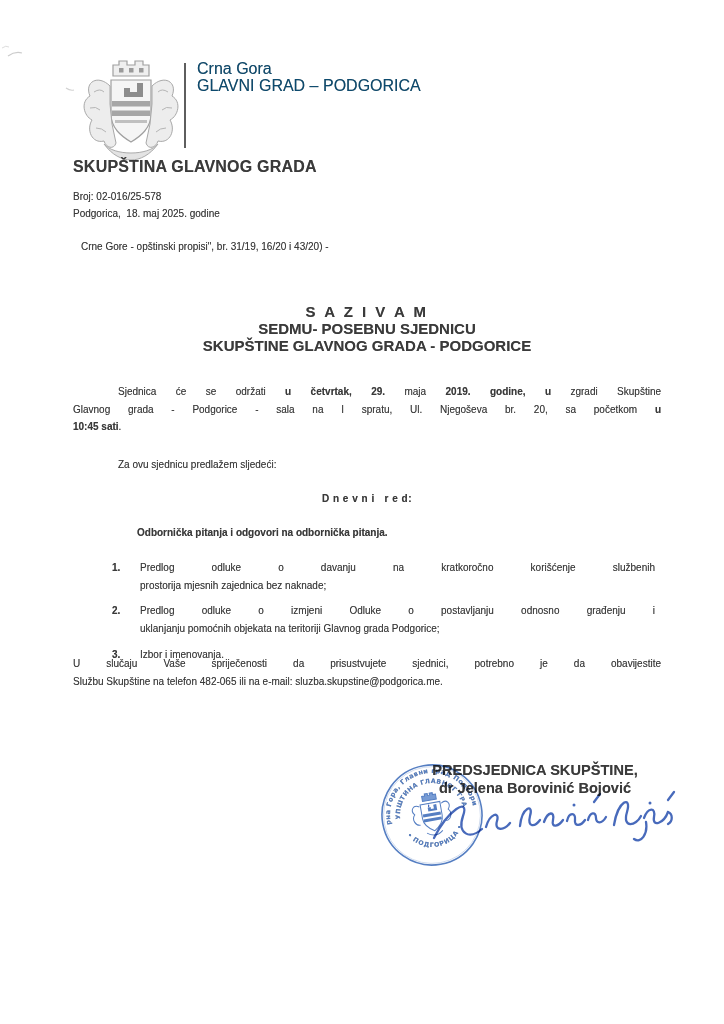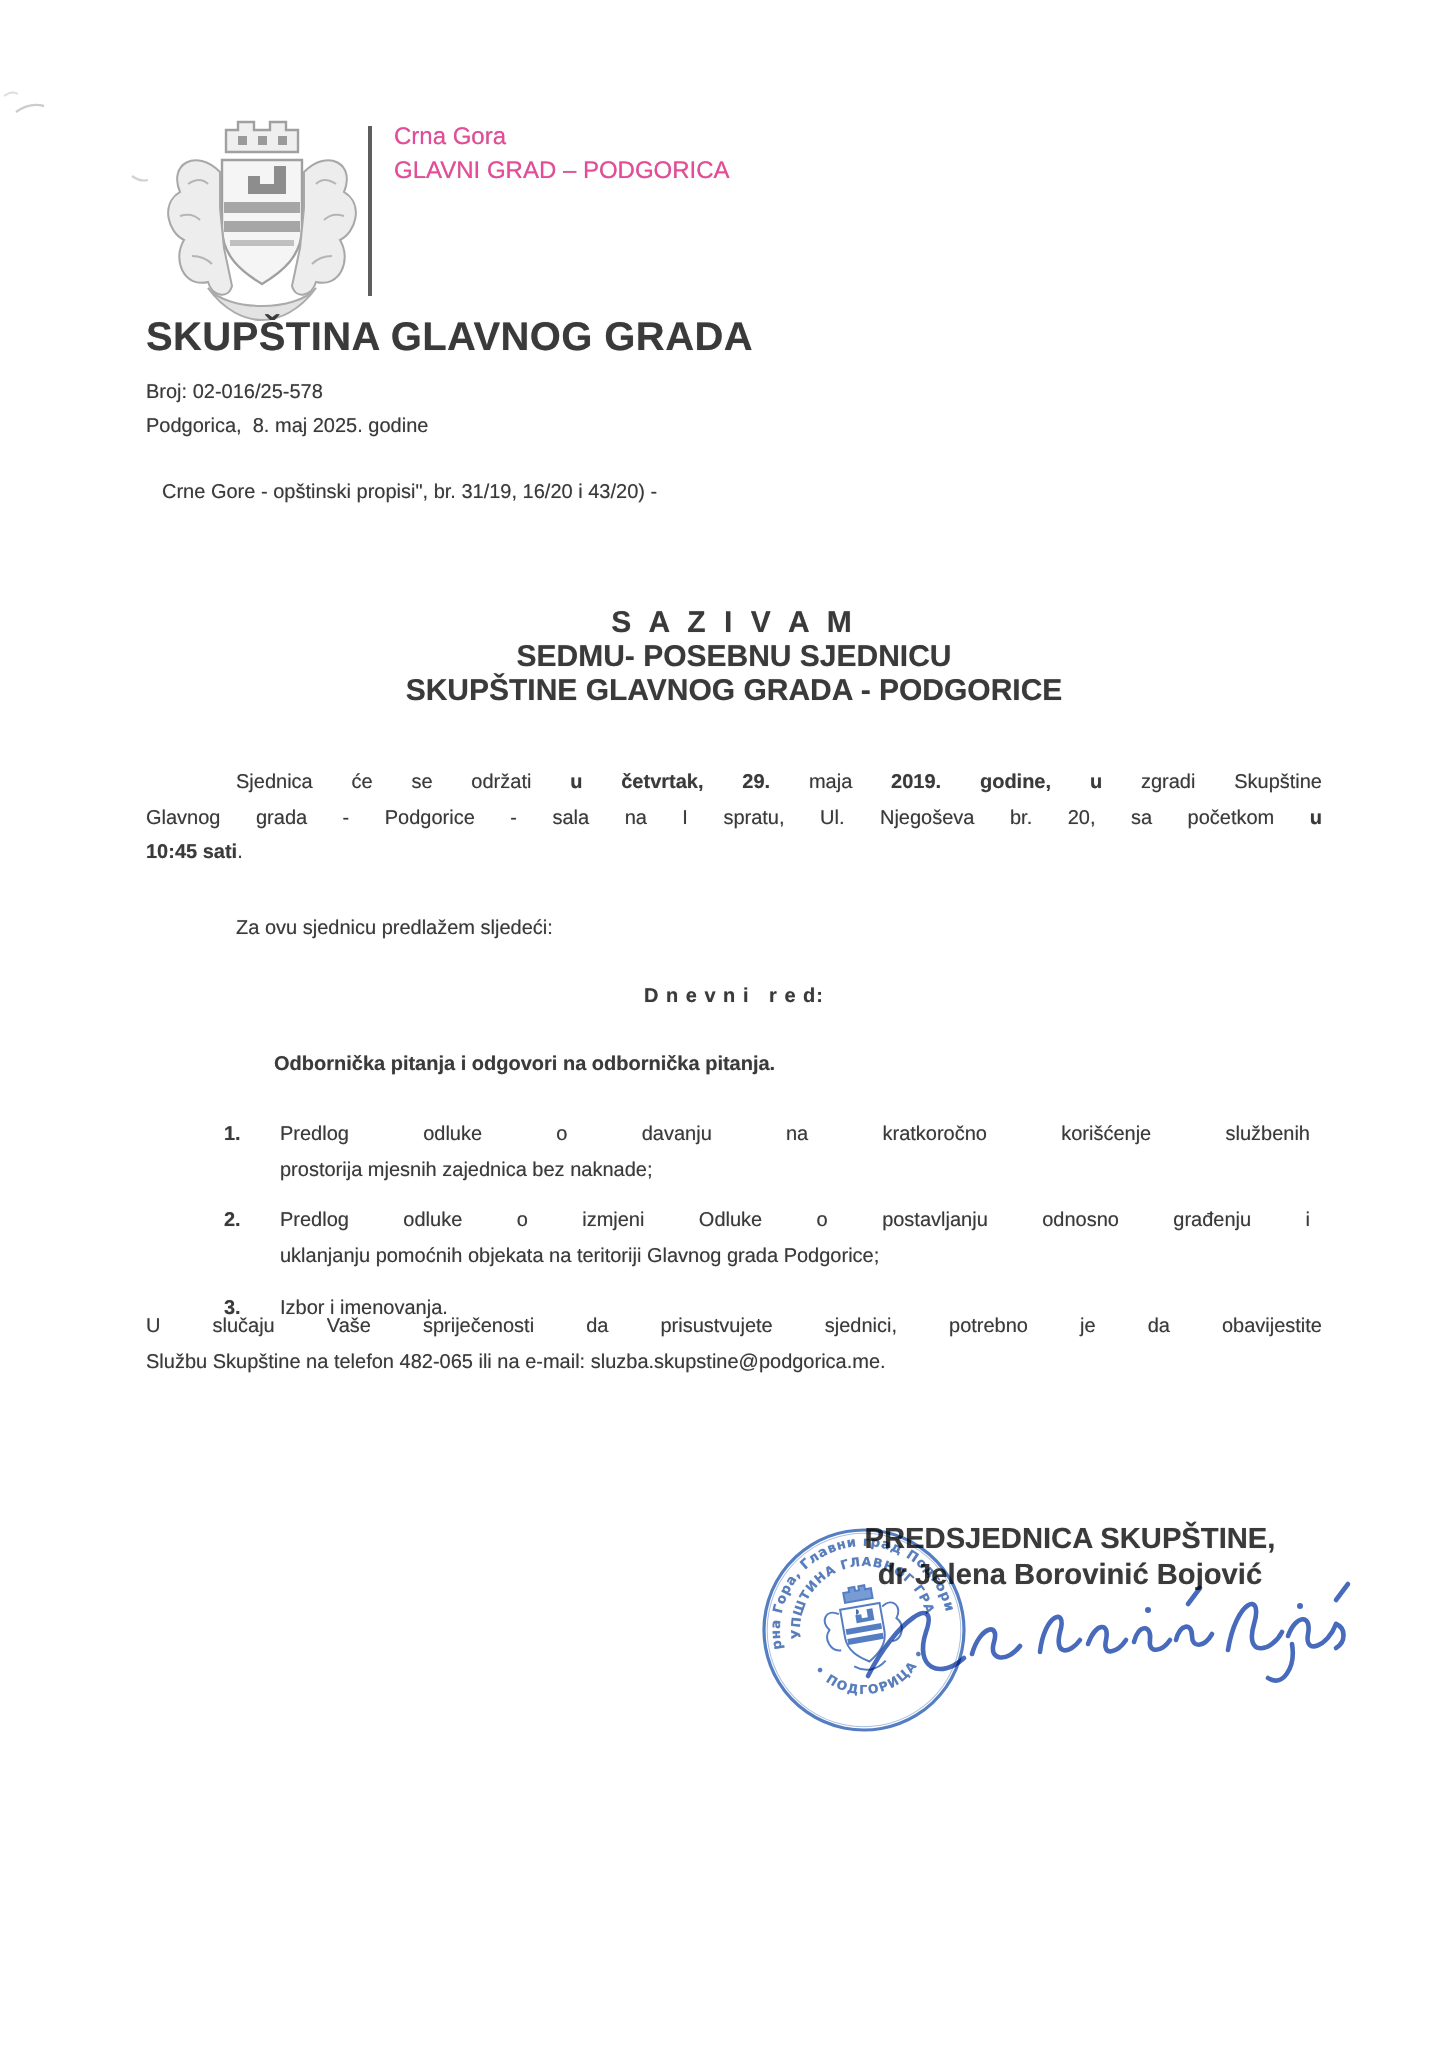--- a/index.html
+++ b/index.html
@@ -8,22 +8,22 @@
     font-family:"Liberation Sans",sans-serif;color:#3a3a3a;overflow:hidden;
     text-shadow:0 0 .4px rgba(70,70,70,.55);
   }
   .abs{position:absolute;}
   .line{font-size:10px;line-height:17.5px;white-space:pre-wrap;}
   .stretch{text-align:justify;text-align-last:justify;}
   .ind{text-indent:45px;}
   .b{font-weight:bold;}
   .bold{font-weight:bold;}
   .center{text-align:center;}
-  .head-small{font-size:12px;line-height:17px;color:#ec4899;}
-  .inst{font-size:20px;letter-spacing:.2px;}
+  .head-small{font-size:16px;line-height:17px;color:#0c4a6e;}
+  .inst{font-size:16px;letter-spacing:.2px;}
   .conv1{letter-spacing:2.5px;}
   .divider{width:2px;background:#5e5e5e;}
   .sig-block{font-size:14.6px;line-height:17.5px;}
   .stamp-svg{mix-blend-mode:multiply;opacity:.92;}
   .ink-svg{mix-blend-mode:multiply;}
   .stamp-text{font-family:"DejaVu Sans",sans-serif;font-weight:bold;}
 </style>
 </head>
 <body>
 
@@ -66,21 +66,21 @@
   <div class="abs divider" style="left:184px;top:63px;height:85px"></div>
 
   <div class="abs head-small" style="left:197px;top:60px">
     <div>Crna Gora</div>
     <div>GLAVNI GRAD – PODGORICA</div>
   </div>
 
   <div class="abs bold inst" style="left:73px;top:158px">SKUPŠTINA GLAVNOG GRADA</div>
 
   <div class="abs line" style="left:73px;top:188px">Broj: 02-016/25-578</div>
-  <div class="abs line" style="left:73px;top:205px">Podgorica,  8. maj 2025. godine</div>
+  <div class="abs line" style="left:73px;top:205px">Podgorica,  18. maj 2025. godine</div>
 
   <div class="abs" style="left:73px;top:238px;width:588px">
     <div class="line" style="padding-left:8px">Crne Gore - opštinski propisi", br. 31/19, 16/20 i 43/20) -</div>
   </div>
 
   <div class="abs center bold" style="left:73px;top:303px;width:588px;font-size:15px;line-height:17px;">
     <div class="conv1">S A Z I V A M</div>
     <div>SEDMU- POSEBNU SJEDNICU</div>
     <div>SKUPŠTINE GLAVNOG GRADA - PODGORICE</div>
   </div>

